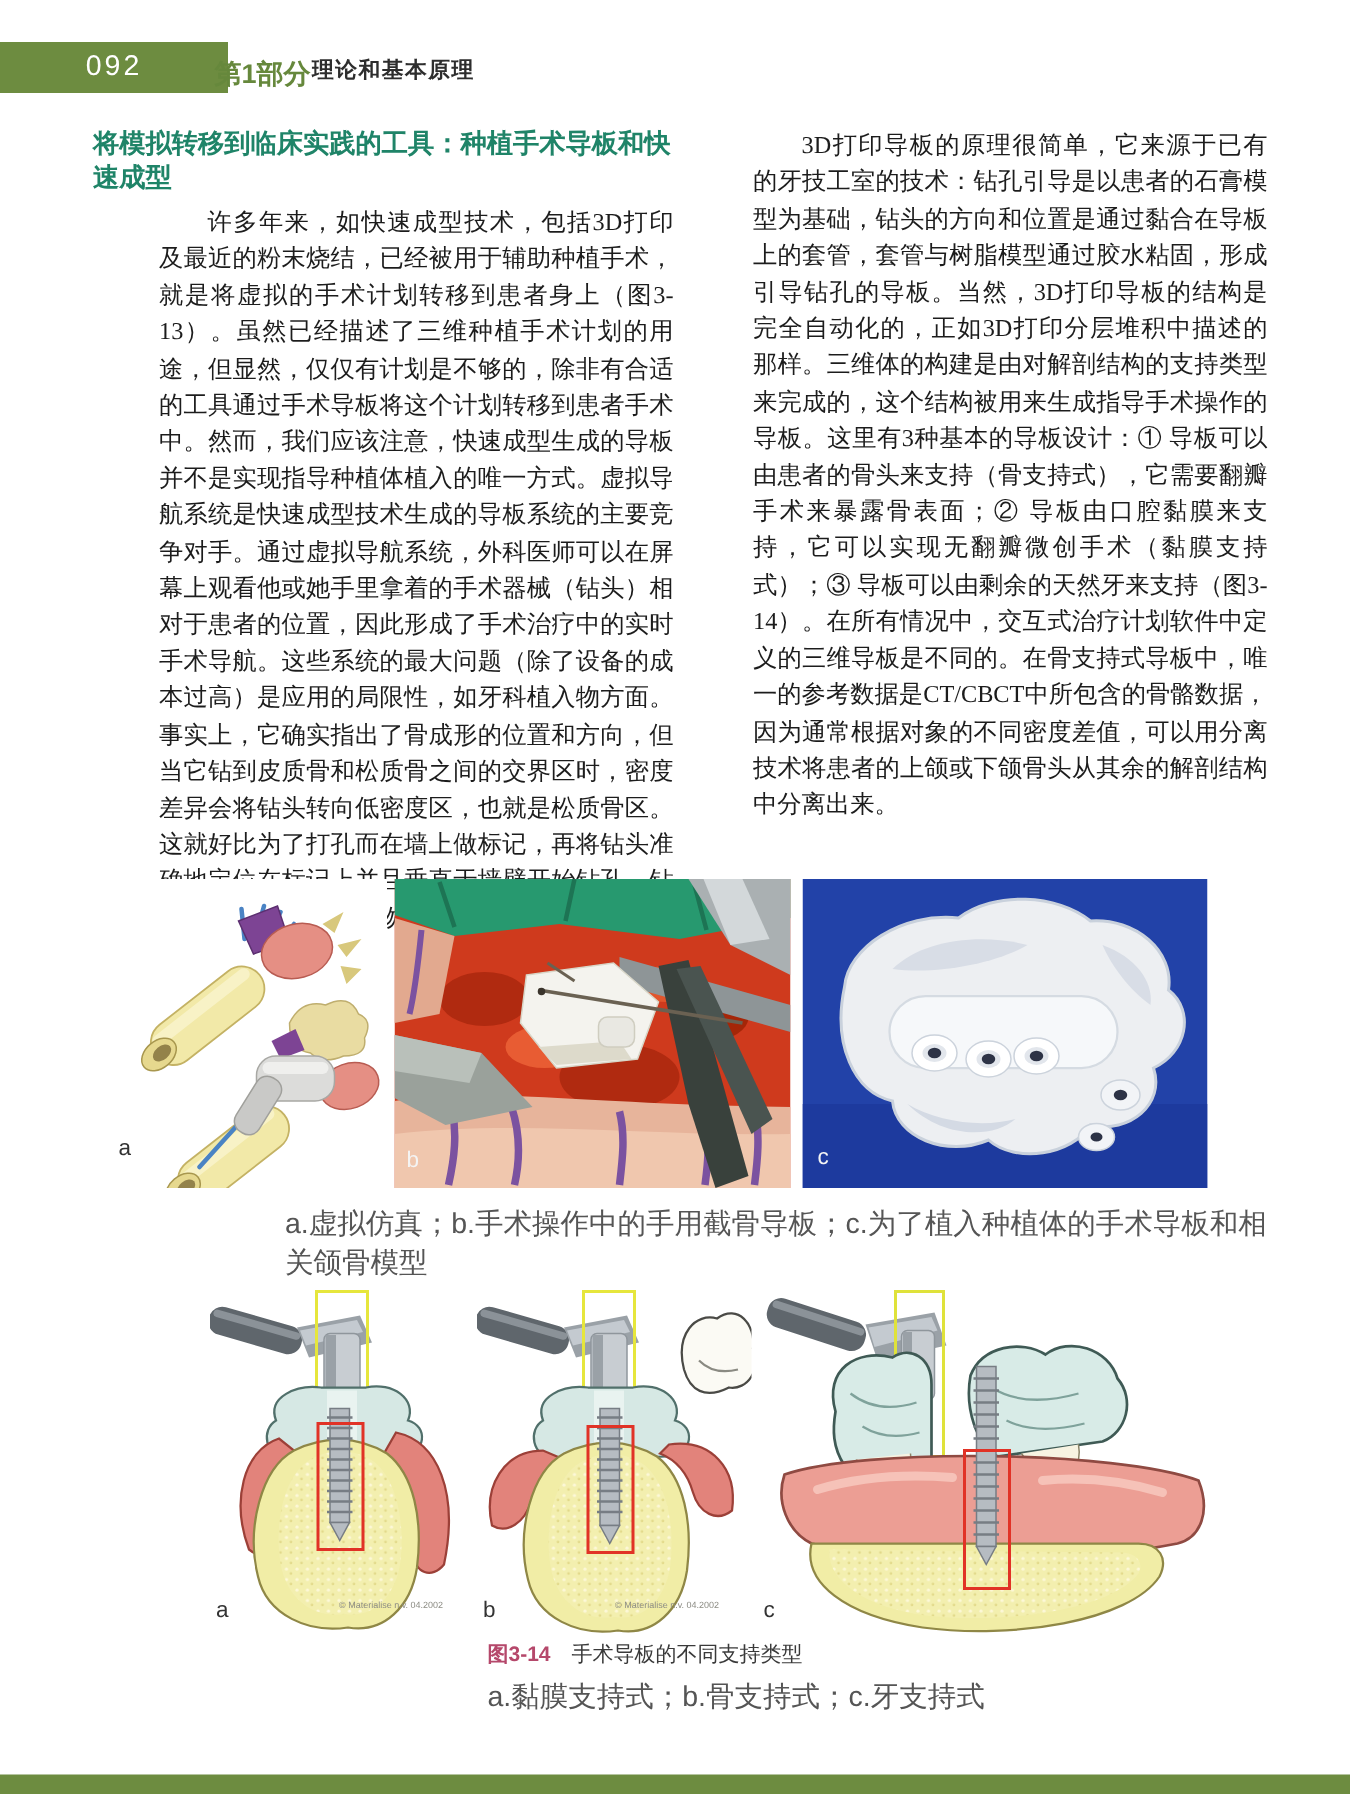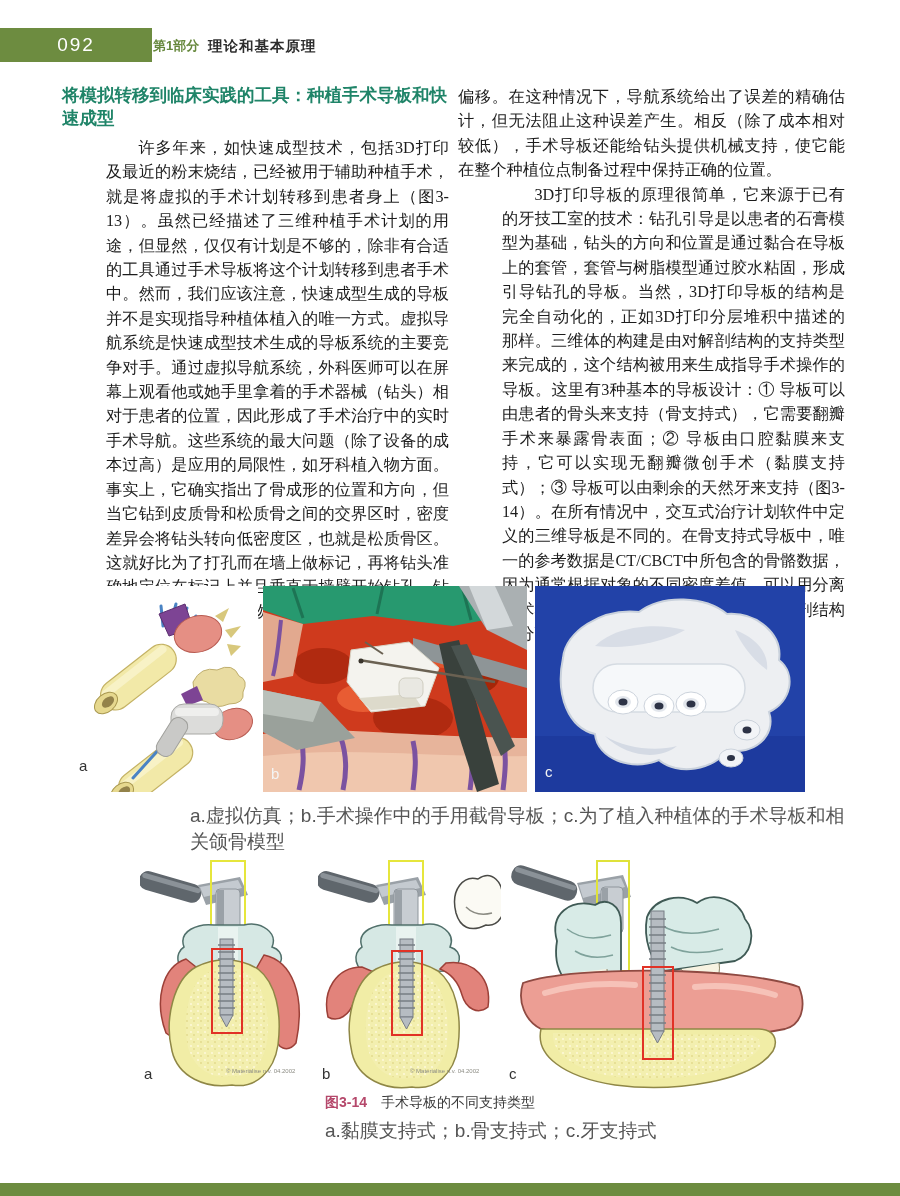--- a/index.html
+++ b/index.html
@@ -2,22 +2,22 @@
 <html><head>
 <meta charset="utf-8">
 <style>
   html,body{margin:0;padding:0;background:#ffffff;}
   .page{position:relative;width:900px;height:1196px;background:#ffffff;overflow:hidden;
         font-family:"Liberation Serif","DejaVu Serif",serif;color:#222;}
   
   .pagenum-box{position:absolute;left:0;top:28px;width:152px;height:34px;background:#6d8c40;
         color:#ffffff;display:flex;align-items:center;justify-content:center;
         font-family:"Liberation Sans","DejaVu Sans",sans-serif;font-size:19px;letter-spacing:2px;}
-  .part-label{position:absolute;left:153px;top:37px;color:#66883c;font-weight:bold;
-        font-family:"Liberation Sans","DejaVu Sans",sans-serif;font-size:13px;}
+  .part-label{position:absolute;left:143px;top:37px;color:#66883c;font-weight:bold;
+        font-family:"Liberation Sans","DejaVu Sans",sans-serif;font-size:18px;}
   .part-title{position:absolute;left:208px;top:37px;color:#2d2d2d;font-weight:bold;
         font-family:"Liberation Sans","DejaVu Sans",sans-serif;font-size:14.5px;letter-spacing:1px;}
   
   .section-heading{position:absolute;left:62px;top:84px;width:390px;margin:0;
         color:#1f8468;font-size:17.5px;line-height:23px;font-weight:bold;
         font-family:"Liberation Sans","DejaVu Sans",sans-serif;}
   .col{position:absolute;width:387px;font-size:16.2px;line-height:24.4px;text-align:justify;color:#1c1c1c;}
   .col p{margin:0;}
   .col p.indent{text-indent:2em;margin-left:44px;}
   .col-left{left:62px;top:136px;}
@@ -46,21 +46,20 @@
   <div class="pagenum-box">092</div>
   <span class="part-label">第1部分</span>
   <span class="part-title">理论和基本原理</span>
 
   <h1 class="section-heading">将模拟转移到临床实践的工具：种植手术导板和快速成型</h1>
 
   <div class="col col-left">
     <p class="indent">许多年来，如快速成型技术，包括3D打印及最近的粉末烧结，已经被用于辅助种植手术，就是将虚拟的手术计划转移到患者身上（图3-13）。虽然已经描述了三维种植手术计划的用途，但显然，仅仅有计划是不够的，除非有合适的工具通过手术导板将这个计划转移到患者手术中。然而，我们应该注意，快速成型生成的导板并不是实现指导种植体植入的唯一方式。虚拟导航系统是快速成型技术生成的导板系统的主要竞争对手。通过虚拟导航系统，外科医师可以在屏幕上观看他或她手里拿着的手术器械（钻头）相对于患者的位置，因此形成了手术治疗中的实时手术导航。这些系统的最大问题（除了设备的成本过高）是应用的局限性，如牙科植入物方面。事实上，它确实指出了骨成形的位置和方向，但当它钻到皮质骨和松质骨之间的交界区时，密度差异会将钻头转向低密度区，也就是松质骨区。这就好比为了打孔而在墙上做标记，再将钻头准确地定位在标记上并且垂直于墙壁开始钻孔，钻头却因为其中的障碍物而向右边或左边</p>
   </div>
   <div class="col col-right">
-    <p>偏移。在这种情况下，导航系统给出了误差的精确估计，但无法阻止这种误差产生。相反（除了成本相对较低），手术导板还能给钻头提供机械支持，使它能在整个种植位点制备过程中保持正确的位置。</p>
     <p class="indent">3D打印导板的原理很简单，它来源于已有的牙技工室的技术：钻孔引导是以患者的石膏模型为基础，钻头的方向和位置是通过黏合在导板上的套管，套管与树脂模型通过胶水粘固，形成引导钻孔的导板。当然，3D打印导板的结构是完全自动化的，正如3D打印分层堆积中描述的那样。三维体的构建是由对解剖结构的支持类型来完成的，这个结构被用来生成指导手术操作的导板。这里有3种基本的导板设计：① 导板可以由患者的骨头来支持（骨支持式），它需要翻瓣手术来暴露骨表面；② 导板由口腔黏膜来支持，它可以实现无翻瓣微创手术（黏膜支持式）；③ 导板可以由剩余的天然牙来支持（图3-14）。在所有情况中，交互式治疗计划软件中定义的三维导板是不同的。在骨支持式导板中，唯一的参考数据是CT/CBCT中所包含的骨骼数据，因为通常根据对象的不同密度差值，可以用分离技术将患者的上颌或下颌骨头从其余的解剖结构中分离出来。</p>
   </div>
 
   <figure class="panel" style="left:75px;top:586px;width:183px;height:206px;">
     <svg width="183" height="206" viewBox="0 0 183 206">
       <rect width="183" height="206" fill="#ffffff"></rect>
 
       <g transform="rotate(-38 60 90)">
         <rect x="18" y="78" width="88" height="30" rx="15" fill="#f2e9a8" stroke="#c4b264" stroke-width="1.2"></rect>
         <rect x="22" y="82" width="80" height="8" rx="4" fill="#f8f2c6"></rect>

